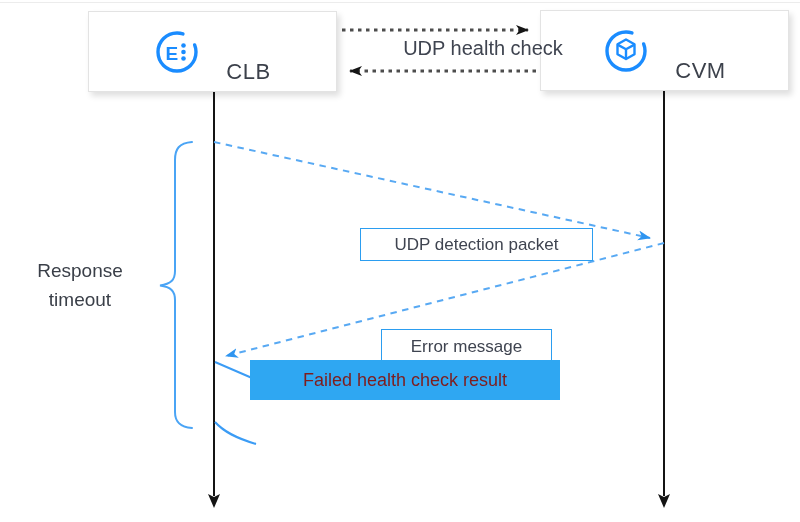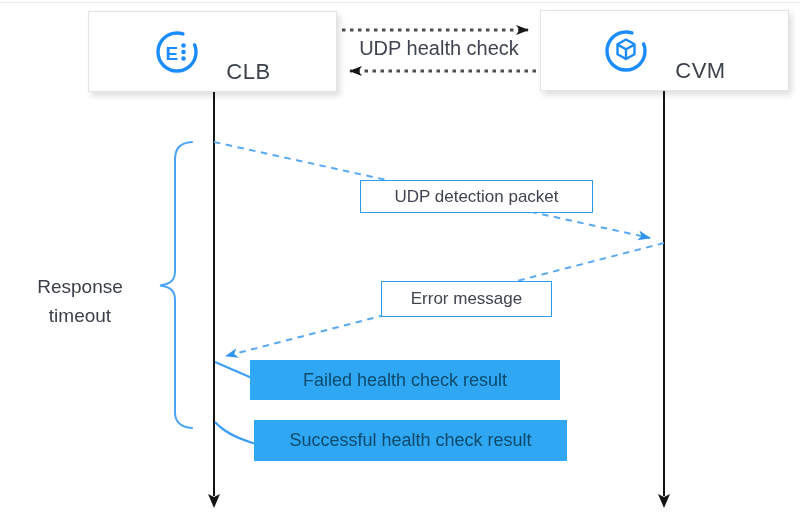--- a/index.html
+++ b/index.html
@@ -14,39 +14,39 @@
     position:absolute;display:flex;align-items:center;justify-content:center;gap:26px;
     background:#fff;border:1px solid #e3e3e3;box-shadow:3px 4px 6px rgba(0,0,0,0.13);
     box-sizing:border-box;
   }
   #actor-clb{left:88px;top:11px;width:249px;height:81px;}
   #actor-cvm{left:540px;top:10px;width:249px;height:81px;text-align:center;}
   .actor-label{font-size:22px;color:#3c414b;letter-spacing:0.5px;margin-top:40px;}
 
   #top-link-label{
     position:absolute;left:337px;top:37px;width:204px;text-align:center;
-    font-size:20px;color:#3f4450;
+    font-size:20px;color:#3f4450;padding-left:44px;
   }
 
   .outline-box{
     position:absolute;background:#fff;border:1px solid #2b9df0;box-sizing:border-box;
-    display:flex;align-items:center;justify-content:center;font-size:17px;color:#3f4450;
+    display:flex;align-items:center;justify-content:center;font-size:17px;color:#3f4450;margin-top:48px;
   }
   #box-udp-detection{left:360px;top:180px;width:233px;height:33px;}
   #box-error-message{left:381px;top:281px;width:171px;height:36px;}
 
   .fill-box{
-    position:absolute;background:#2fa7f2;color:#0c4a6e;box-sizing:border-box;
+    position:absolute;background:#2fa7f2;color:#7f1d1d;box-sizing:border-box;
     display:flex;align-items:center;justify-content:center;font-size:18px;
   }
   #box-failed{left:250px;top:360px;width:310px;height:40px;}
   #box-success{left:254px;top:420px;width:313px;height:41px;}
 
   #response-timeout{
-    position:absolute;left:16px;top:272px;width:128px;text-align:center;
+    position:absolute;left:16px;top:256px;width:128px;text-align:center;
     font-size:19px;line-height:1.55;color:#3a3f48;
   }
 </style>
 </head>
 <body>
 
 <div id="canvas">
 
   <div id="top-divider"></div>
 
@@ -109,19 +109,16 @@
   <div class="outline-box" id="box-udp-detection">
     <span>UDP detection packet</span>
   </div>
   <div class="outline-box" id="box-error-message">
     <span>Error message</span>
   </div>
 
   <div class="fill-box" id="box-failed">
     <span>Failed health check result</span>
   </div>
-  <div class="fill-box" id="box-success">
-    <span>Successful health check result</span>
-  </div>
 
   <div id="response-timeout">Response timeout</div>
 
 </div>
 
 </body></html>

